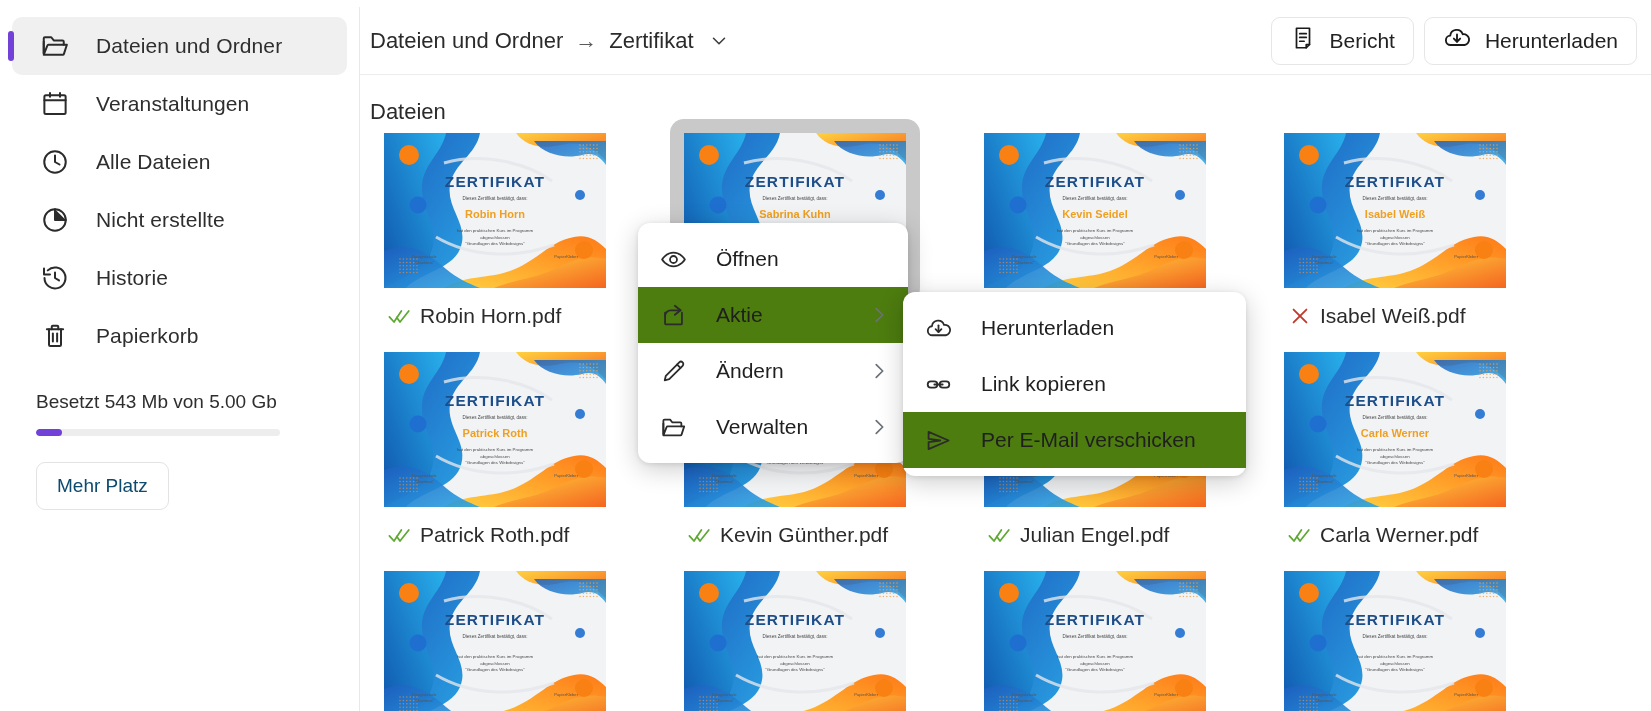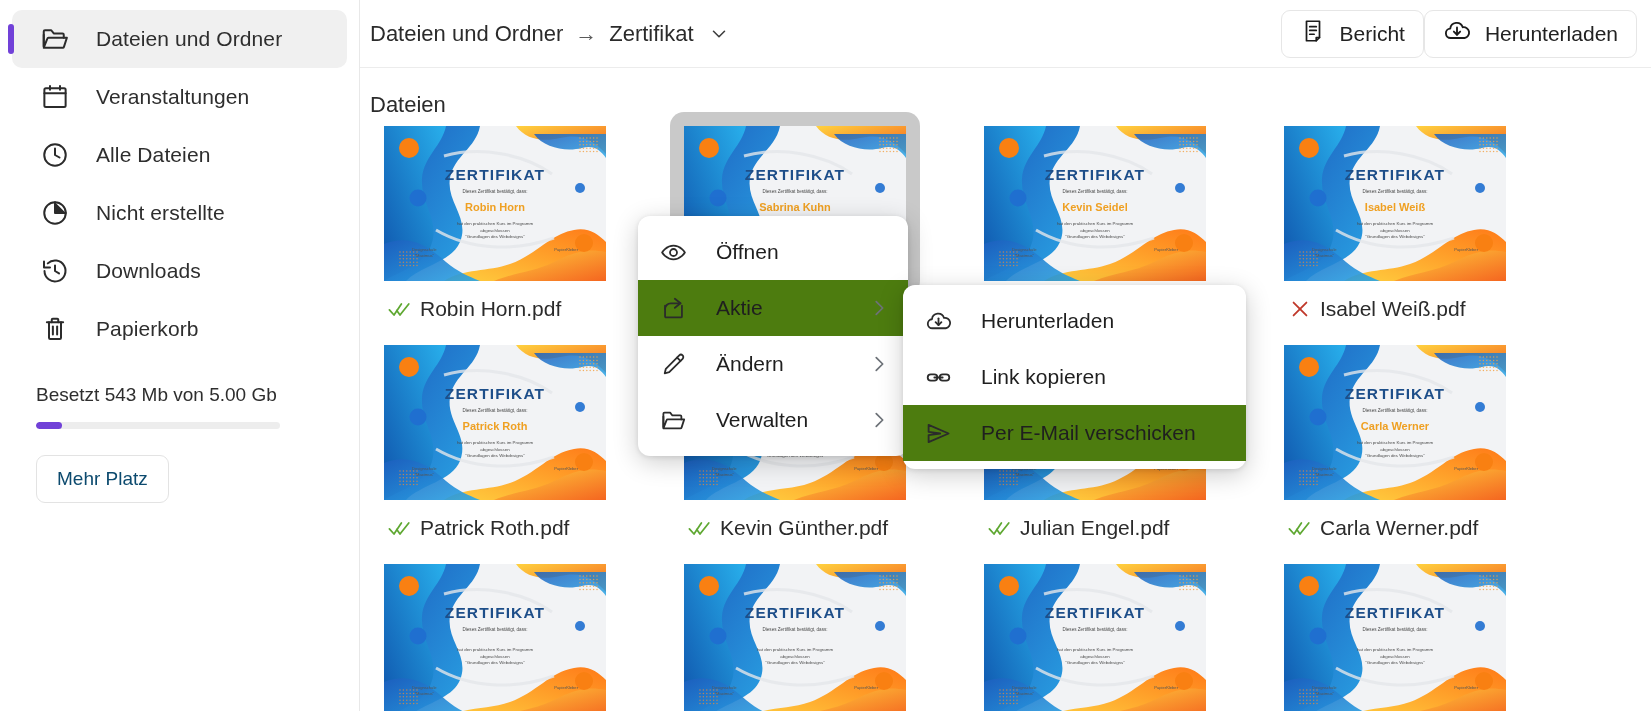--- a/index.html
+++ b/index.html
@@ -4,21 +4,21 @@
 <style>
   * { box-sizing: border-box; margin: 0; padding: 0; }
   html, body {
     width: 1651px; height: 711px;
     overflow: hidden;
     background: #ffffff;
     font-family: "Liberation Sans", sans-serif;
     color: #2b2b2b;
     -webkit-font-smoothing: antialiased;
   }
-  .app { display: flex; width: 1651px; height: 509px; }
+  .app { display: flex; width: 1651px; height: 509px; margin-top: 7px; }
 
   
   .sidebar {
     width: 360px; height: 711px;
     border-right: 1px solid #e8e8e8;
     background: #fff;
     padding-top: 10px;
     position: relative;
     flex: 0 0 360px;
   }
@@ -79,21 +79,21 @@
   .topbar {
     height: 68px;
     border-bottom: 1px solid #ececec;
     display: flex; align-items: center;
     padding: 0 14px 0 10px;
   }
   .crumbs { display: flex; align-items: center; gap: 12px; font-size: 22px; color: #2b2b2b; }
   .crumb { cursor: pointer; white-space: nowrap; }
   .crumb-sep { color: #5a5a5a; font-size: 22px; }
   .chev-dn { margin-left: 2px; cursor: pointer; display: inline-flex; }
-  .topbar-actions { margin-left: auto; display: flex; }
+  .topbar-actions { margin-left: auto; display: flex; gap: 10px; }
   .tb-btn {
     display: inline-flex; align-items: center; gap: 14px;
     height: 48px; padding: 0 18px;
     border: 1px solid #e6e6e6; border-radius: 9px;
     background: #fff; cursor: pointer;
     font-size: 21px; color: #222;
     font-family: "Liberation Sans", sans-serif;
     white-space: nowrap;
   }
 
@@ -229,21 +229,21 @@
           <span class="nav-label">Nicht erstellte</span>
         </div>
         <div class="nav-item">
           <span class="nav-ico">
             <svg width="30" height="30" viewBox="0 0 24 24" fill="none" stroke="#2b2b2b" stroke-width="1.6" stroke-linecap="round" stroke-linejoin="round">
               <path d="M3.6 12a8.4 8.4 0 1 0 2.6-6.1"></path>
               <polyline points="3.2 4.4 3.2 9.2 8 9.2"></polyline>
               <polyline points="12 7.6 12 12 15.2 13.9"></polyline>
             </svg>
           </span>
-          <span class="nav-label">Downloads</span>
+          <span class="nav-label">Historie</span>
         </div>
         <div class="nav-item">
           <span class="nav-ico">
             <svg width="30" height="30" viewBox="0 0 24 24" fill="none" stroke="#2b2b2b" stroke-width="1.6" stroke-linecap="round" stroke-linejoin="round">
               <path d="M5.5 6.5h13"></path>
               <path d="M7.2 6.5V19a1 1 0 0 0 1 1h7.6a1 1 0 0 0 1-1V6.5"></path>
               <line x1="10.3" y1="10" x2="10.3" y2="16.4"></line>
               <line x1="13.7" y1="10" x2="13.7" y2="16.4"></line>
               <path d="M9.4 6.5V4.6a.8.8 0 0 1 .8-.8h3.6a.8.8 0 0 1 .8.8v1.9"></path>
             </svg>

